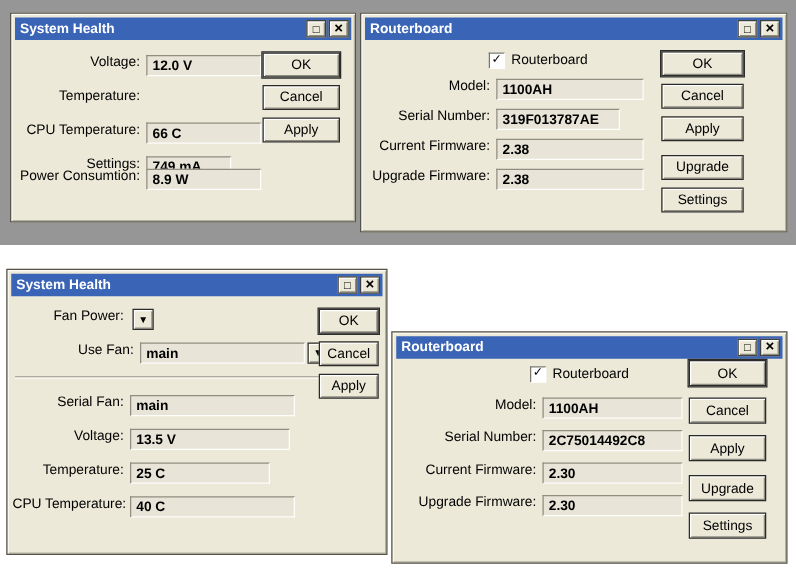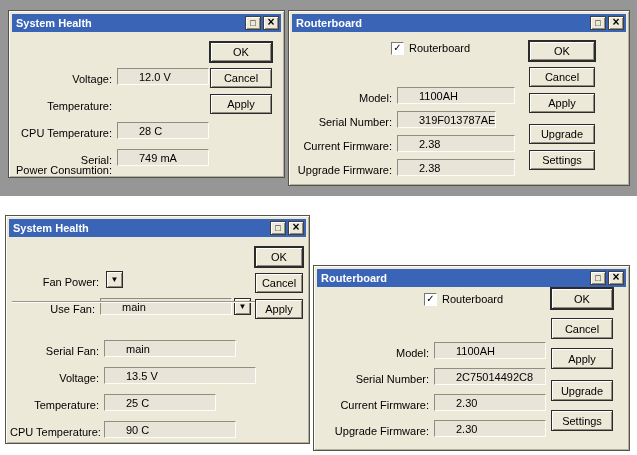--- a/index.html
+++ b/index.html
@@ -36,30 +36,30 @@
   .tbtn {
     width: 16px; height: 14px;
     display: flex; align-items: center; justify-content: center;
     background: var(--window_bg, #ece9d8);
     border: 1px solid #404040;
     box-shadow: inset 1px 1px 0 #ffffff, inset -1px -1px 0 #8f8d7f;
     color: #000; cursor: pointer; line-height: 1;
   }
   .tico { font-size: 9px; line-height: 1; }
   .tico.close { font-size: 12px; font-weight: bold; margin-top: -2px; }
-  .row { position: absolute; display: flex; align-items: flex-end; height: 17px; margin-top: 24px; }
+  .row { position: absolute; display: flex; align-items: flex-start; height: 17px; }
   .lbl { flex: 0 0 auto; text-align: right; padding-right: 5px; white-space: nowrap; }
   .field {
     flex: 0 0 auto; height: 17px;
     background: var(--field_bg, #e8e5d8);
     border: 1px solid;
     border-color: #908e80 #fdfdfa #fdfdfa #908e80;
-    padding: 1px 21px;
+    padding: 1px 4px;
     display: flex; align-items: center;
-    white-space: nowrap; overflow: hidden;
+    white-space: nowrap; overflow: hidden; font-weight: bold;
   }
   .dropbtn {
     flex: 0 0 auto; width: 17px; height: 17px; margin-left: 2px;
     display: flex; align-items: center; justify-content: center;
     background: var(--window_bg, #ece9d8);
     border: 1px solid #2b2b2b;
     box-shadow: inset 1px 1px 0 #ffffff, inset -1px -1px 0 #8f8d7f;
     cursor: pointer;
   }
   .dd { font-size: 8px; line-height: 1; }
@@ -111,28 +111,29 @@
   </div>
   <div class="row" style="left:6px;top:33px">
     <span class="lbl" style="width:102px">Voltage:</span>
     <span class="field" style="width:92px">12.0 V</span>
   </div>
   <div class="row" style="left:6px;top:60px">
     <span class="lbl" style="width:102px">Temperature:</span>
   </div>
   <div class="row" style="left:6px;top:87px">
     <span class="lbl" style="width:102px">CPU Temperature:</span>
-    <span class="field" style="width:92px">28 C</span>
+    <span class="field" style="width:92px">66 C</span>
   </div>
   <div class="row" style="left:6px;top:114px">
-    <span class="lbl" style="width:102px">Serial:</span>
-    <span class="field" style="width:92px">749 mA</span>
+    <span class="lbl" style="width:102px">Settings:</span>
+    <span class="field" style="width:68px">749 mA</span>
   </div>
   <div class="row" style="left:6px;top:124px">
     <span class="lbl" style="width:102px">Power Consumtion:</span>
+    <span class="field" style="width:92px">8.9 W</span>
   </div>
   <button class="btn default" style="top:31px;right:12px;width:62px;height:20px">OK</button>
   <button class="btn" style="top:57px;right:12px;width:62px;height:20px">Cancel</button>
   <button class="btn" style="top:83px;right:12px;width:62px;height:20px">Apply</button>
 </div>
 
 <div class="win" style="left:288px;top:10px;width:342px;height:176px">
   <div class="titlebar">
     <span class="title">Routerboard</span>
     <span class="tbtns">
@@ -184,43 +185,43 @@
           <span class="tico close">×</span>
         </span>
     </span>
   </div>
   <div class="row" style="left:4px;top:31px">
     <span class="lbl" style="width:94px">Fan Power:</span>
     <span class="dropbtn">
         <span class="dd">▼</span>
       </span>
   </div>
-  <div class="row" style="left:0;top:58px">
+  <div class="row" style="left:12px;top:58px">
     <span class="lbl" style="width:94px">Use Fan:</span>
     <span class="field" style="width:132px">main</span>
     <span class="dropbtn">
         <span class="dd">▼</span>
       </span>
   </div>
   <div class="sep" style="left:6px;top:85px;width:244px"></div>
   <div class="row" style="left:4px;top:100px">
     <span class="lbl" style="width:94px">Serial Fan:</span>
     <span class="field" style="width:132px">main</span>
   </div>
   <div class="row" style="left:4px;top:127px">
     <span class="lbl" style="width:94px">Voltage:</span>
-    <span class="field" style="width:152px">13.5 V</span>
+    <span class="field" style="width:128px">13.5 V</span>
   </div>
   <div class="row" style="left:4px;top:154px">
     <span class="lbl" style="width:94px">Temperature:</span>
     <span class="field" style="width:112px">25 C</span>
   </div>
   <div class="row" style="left:4px;top:181px">
     <span class="lbl" style="width:94px">CPU Temperature:</span>
-    <span class="field" style="width:132px">90 C</span>
+    <span class="field" style="width:132px">40 C</span>
   </div>
   <button class="btn default" style="top:31px;right:6px;width:48px;height:20px">OK</button>
   <button class="btn" style="top:57px;right:6px;width:48px;height:20px">Cancel</button>
   <button class="btn" style="top:83px;right:6px;width:48px;height:20px">Apply</button>
 </div>
 
 <div class="win" style="left:313px;top:265px;width:317px;height:186px">
   <div class="titlebar">
     <span class="title">Routerboard</span>
     <span class="tbtns">

